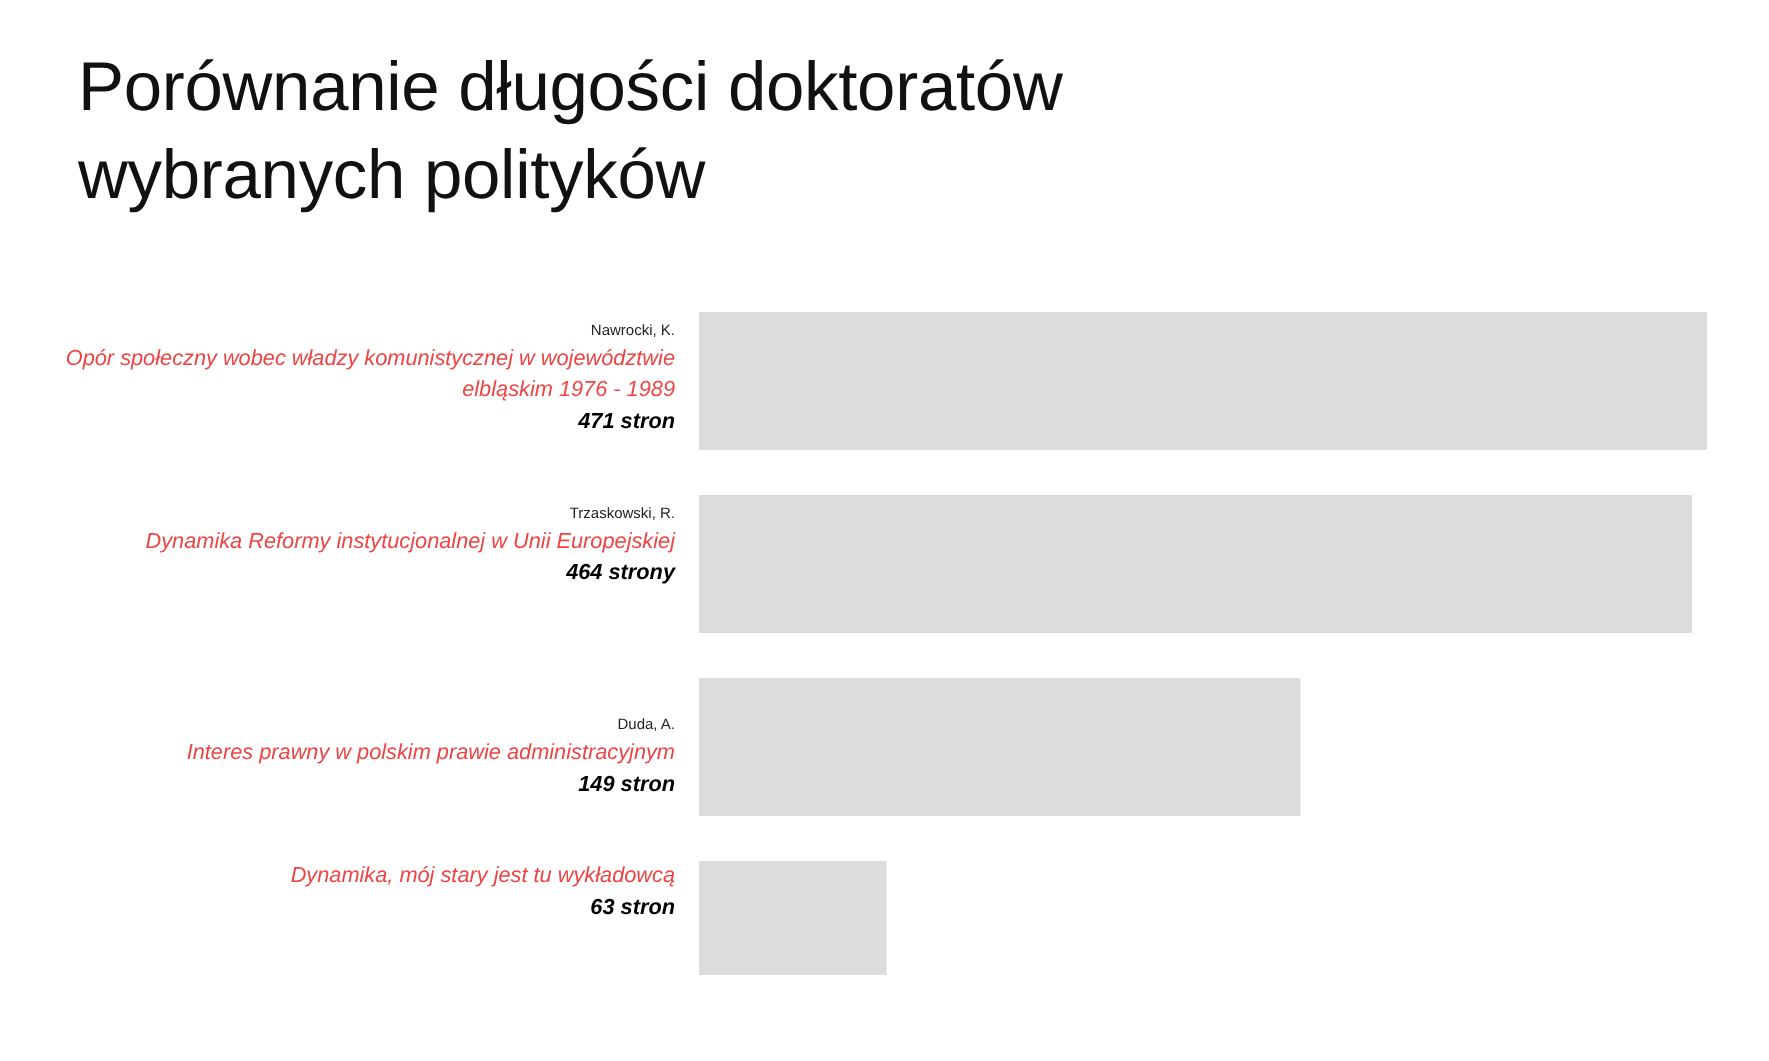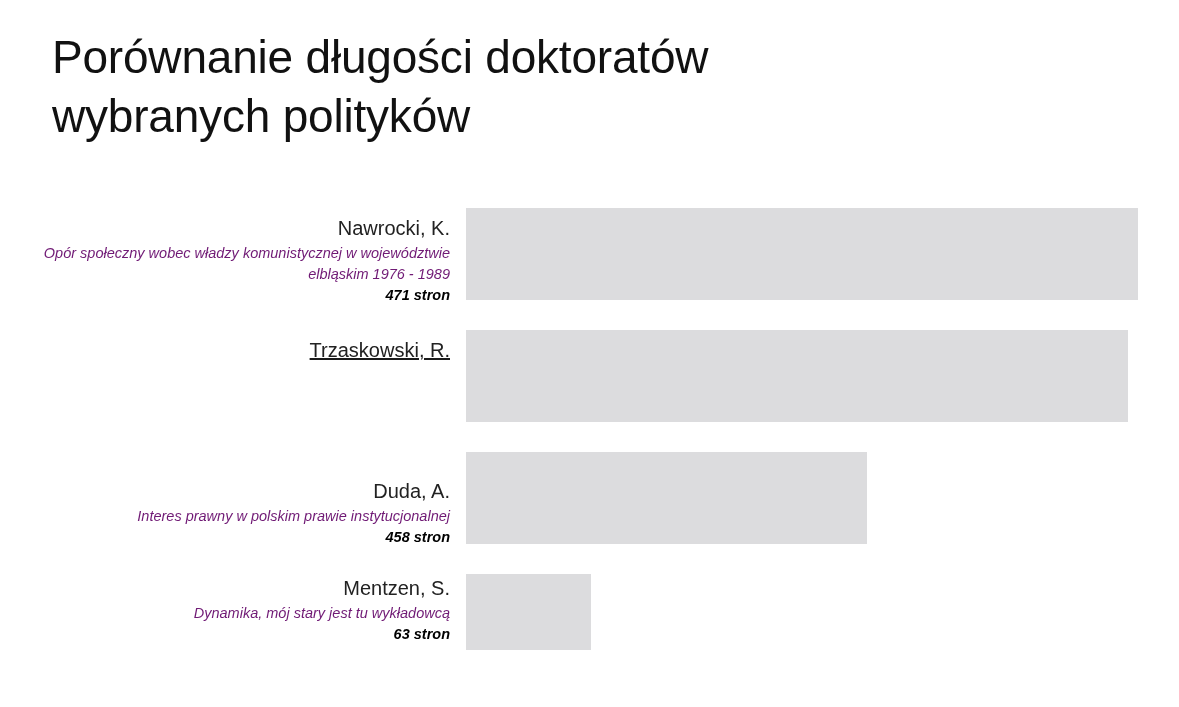--- a/index.html
+++ b/index.html
@@ -44,49 +44,49 @@
     width: 100%;
   }
   .row-labels {
     width: 466px;
     flex: 0 0 466px;
     text-align: right;
     padding-right: 16px;
     box-sizing: border-box;
   }
   .label-name {
-    font-size: 20px;
+    font-size: 10px;
     line-height: 1.45;
     color: #222222;
     margin-left: 40px;
   }
   .label-thesis {
     font-size: 14.5px;
     line-height: 1.45;
     font-style: italic;
-    color: #701a75;
+    color: #ef4444;
   }
   .label-pages {
     font-size: 14.5px;
     line-height: 1.45;
     font-style: italic;
     font-weight: bold;
     color: #000000;
   }
   .bar-area {
     flex: 1 1 auto;
     position: relative;
     height: 100%;
   }
   .bar {
     background: #dcdcde;
     height: 100%;
   }
   .row-1 { height: 92px; margin-bottom: 30px; }
-  .row-2 { height: 92px; margin-bottom: 30px; text-decoration: underline; }
+  .row-2 { height: 92px; margin-bottom: 30px; }
   .row-3 { height: 92px; margin-bottom: 30px; }
   .row-4 { height: 76px; }
   .row-1 .row-labels { padding-top: 6px; }
   .row-2 .row-labels { padding-top: 6px; }
   .row-3 .row-labels { padding-top: 25px; text-align: right; }
   .row-4 .row-labels { padding-top: 0px; }
 </style>
 </head>
 <body>
 
@@ -104,40 +104,41 @@
         <div class="label-pages">471 stron</div>
       </div>
       <div class="bar-area">
         <div class="bar" style="width:94.2%"></div>
       </div>
     </div>
 
     <div class="row row-2">
       <div class="row-labels">
         <div class="label-name">Trzaskowski, R.</div>
+        <div class="label-thesis">Dynamika Reformy instytucjonalnej w Unii Europejskiej</div>
+        <div class="label-pages">464 strony</div>
       </div>
       <div class="bar-area">
         <div class="bar" style="width:92.8%"></div>
       </div>
     </div>
 
     <div class="row row-3">
       <div class="row-labels">
         <div class="label-name">Duda, A.</div>
-        <div class="label-thesis">Interes prawny w polskim prawie instytucjonalnej</div>
-        <div class="label-pages">458 stron</div>
+        <div class="label-thesis">Interes prawny w polskim prawie administracyjnym</div>
+        <div class="label-pages">149 stron</div>
       </div>
       <div class="bar-area">
         <div class="bar" style="width:56.2%"></div>
       </div>
     </div>
 
     <div class="row row-4">
       <div class="row-labels">
-        <div class="label-name">Mentzen, S.</div>
         <div class="label-thesis">Dynamika, mój stary jest tu wykładowcą</div>
         <div class="label-pages">63 stron</div>
       </div>
       <div class="bar-area">
         <div class="bar" style="width:17.6%"></div>
       </div>
     </div>
 
   </div>
 </div>

